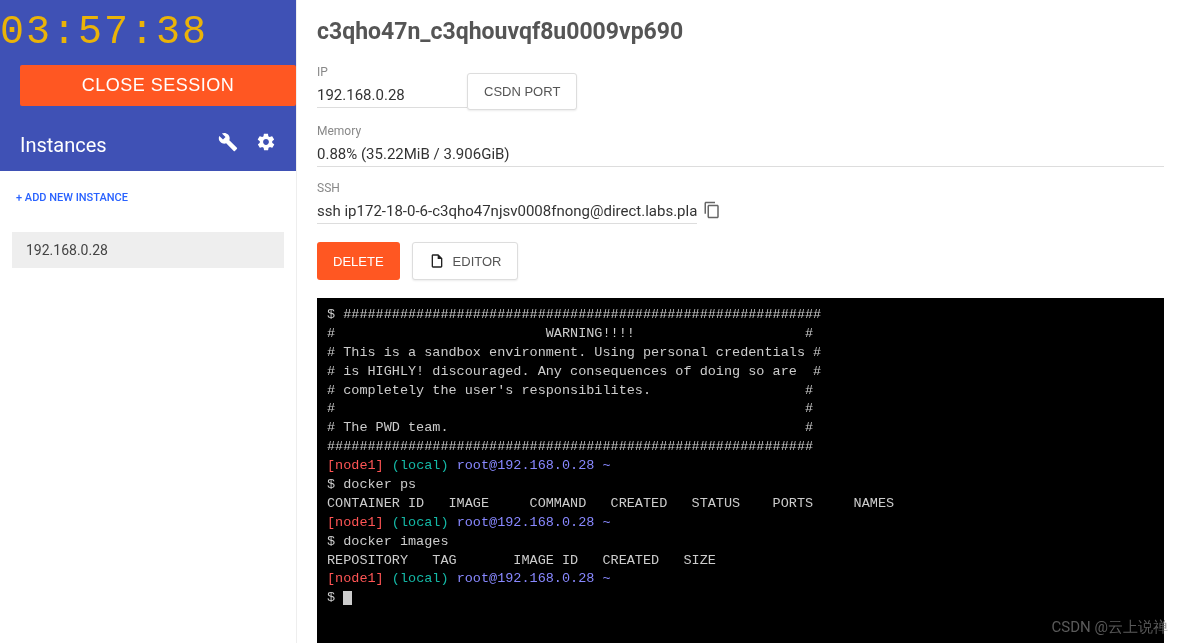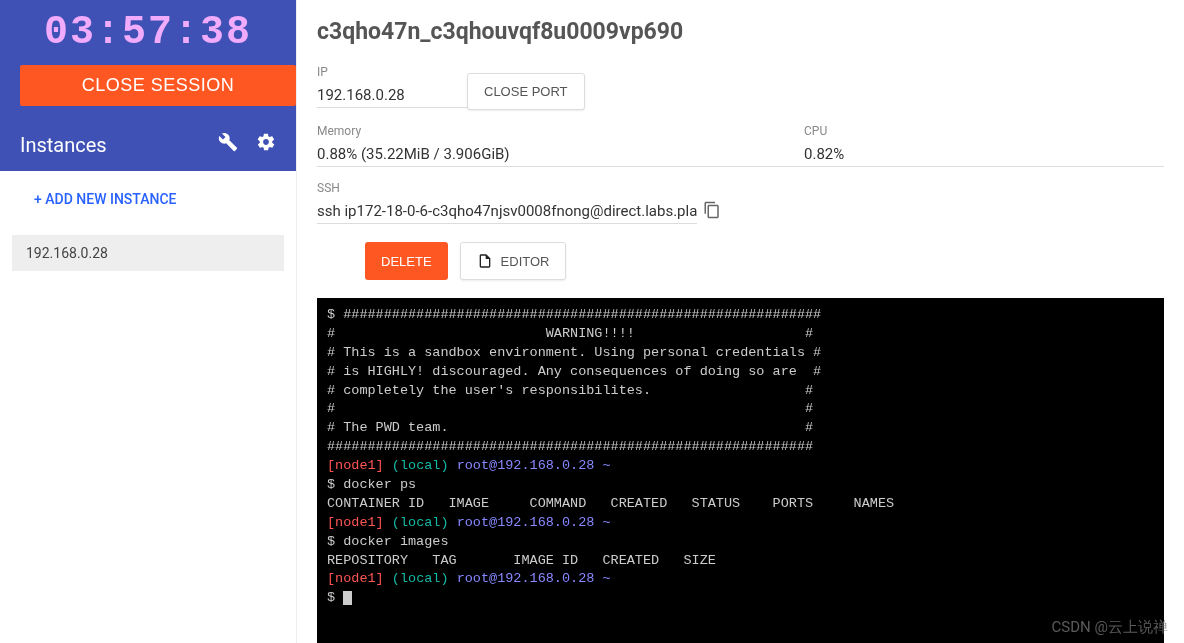--- a/index.html
+++ b/index.html
@@ -18,24 +18,24 @@
       flex-direction: column;
       border-right: 1px solid #eee;
     }
     .timer-area {
       background: #3f51b5;
       padding: 0;
     }
     .timer {
       font-family: "Courier New", monospace;
       font-size: 40px;
-      font-weight: 700;
-      color: #f0abfc;
+      font-weight: 400;
+      color: #eab308;
       letter-spacing: 2px;
-      text-align: center;
+      text-align: left;
       padding: 10px 0;
       font-variant-numeric: tabular-nums;
     }
     .close-session-btn {
       display: block;
       width: calc(100% - 20px);
       margin: 0 10px 12px 20px;
       background: #ff5722;
       color: #fff;
       border: none;
@@ -56,23 +56,23 @@
       font-size: 20px;
       font-weight: 400;
     }
     .instances-icons {
       display: flex;
       gap: 18px;
     }
     .instances-icons svg { fill: #fff; width: 20px; height: 20px; cursor: pointer; }
     .add-instance {
       color: #2962ff;
-      font-size: 14px;
-      font-weight: 500;
-      padding: 20px 34px;
+      font-size: 11px;
+      font-weight: 500;
+      padding: 20px 16px;
       cursor: pointer;
       background: #fff;
     }
     .instance-card {
       background: #eee;
       margin: 8px 12px;
       padding: 10px 14px;
       cursor: pointer;
     }
     .instance-card .ip { font-size: 14px; color: #444; }
@@ -117,21 +117,20 @@
     }
     .btn-danger {
       background: #ff5722;
       color: #fff;
       border: none;
       padding: 10px 16px;
       font-size: 13px;
       font-weight: 500;
       cursor: pointer;
       border-radius: 3px;
-      margin-left: 48px;
     }
     .action-row { display: flex; gap: 12px; margin: 18px 0 14px 0; }
     .copy-icon { width: 18px; height: 18px; fill: #666; cursor: pointer; margin-left: 6px; align-self: center; }
     .ssh-row { display: flex; align-items: center; }
     .doc-icon { width: 16px; height: 16px; fill: #222; }
 
     .terminal {
       background: #000;
       color: #ccc;
       font-family: "Courier New", monospace;
@@ -188,31 +187,27 @@
 </div>
 
 <div class="main">
   <div class="page-title">c3qho47n_c3qhouvqf8u0009vp690</div>
 
   <div class="info-row">
     <div class="field">
       <span class="field-label">IP</span>
       <span class="field-value" style="min-width:150px">192.168.0.28</span>
     </div>
-    <button class="btn-outlined" style="margin-top:8px">CLOSE PORT</button>
+    <button class="btn-outlined" style="margin-top:8px">CSDN PORT</button>
   </div>
 
   <div class="info-row">
     <div class="field" style="flex:1">
       <span class="field-label">Memory</span>
       <span class="field-value" style="min-width:400px">0.88% (35.22MiB / 3.906GiB)</span>
-    </div>
-    <div class="field" style="width:360px">
-      <span class="field-label">CPU</span>
-      <span class="field-value">0.82%</span>
     </div>
   </div>
 
   <div>
     <div class="field">
       <span class="field-label">SSH</span>
       <div class="ssh-row">
         <input class="field-input" readonly="" value="ssh ip172-18-0-6-c3qho47njsv0008fnong@direct.labs.play" style="">
         <span>
           <svg class="copy-icon" viewBox="0 0 24 24">

